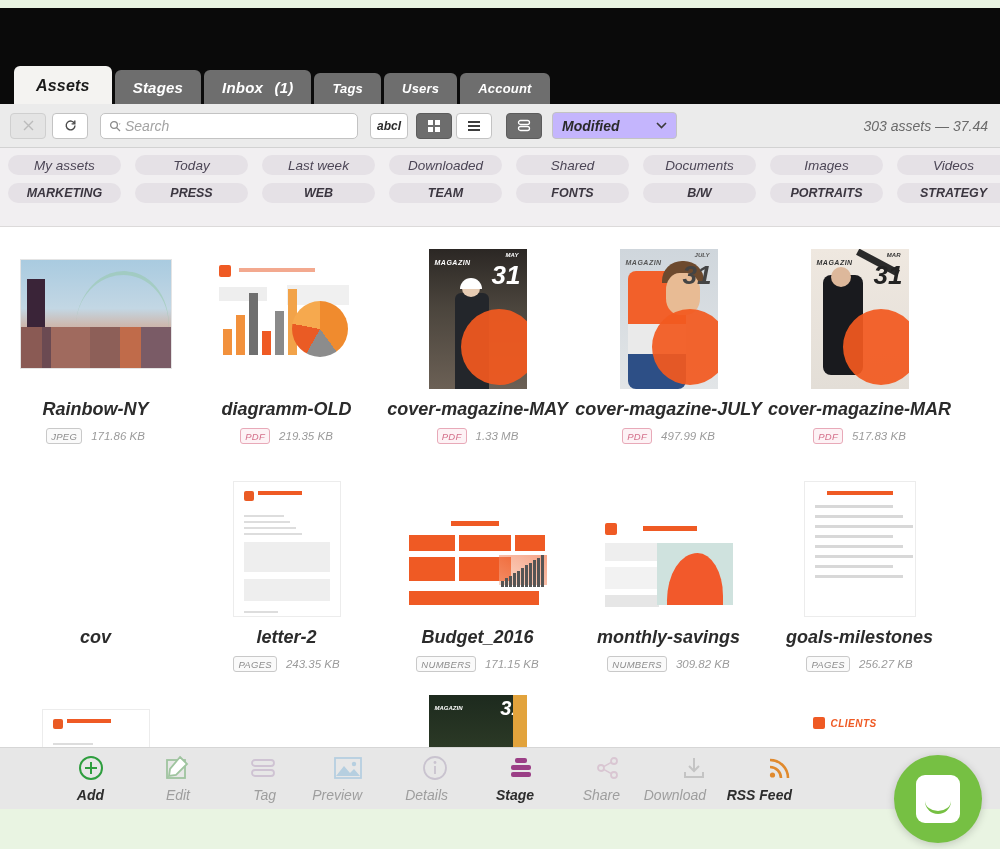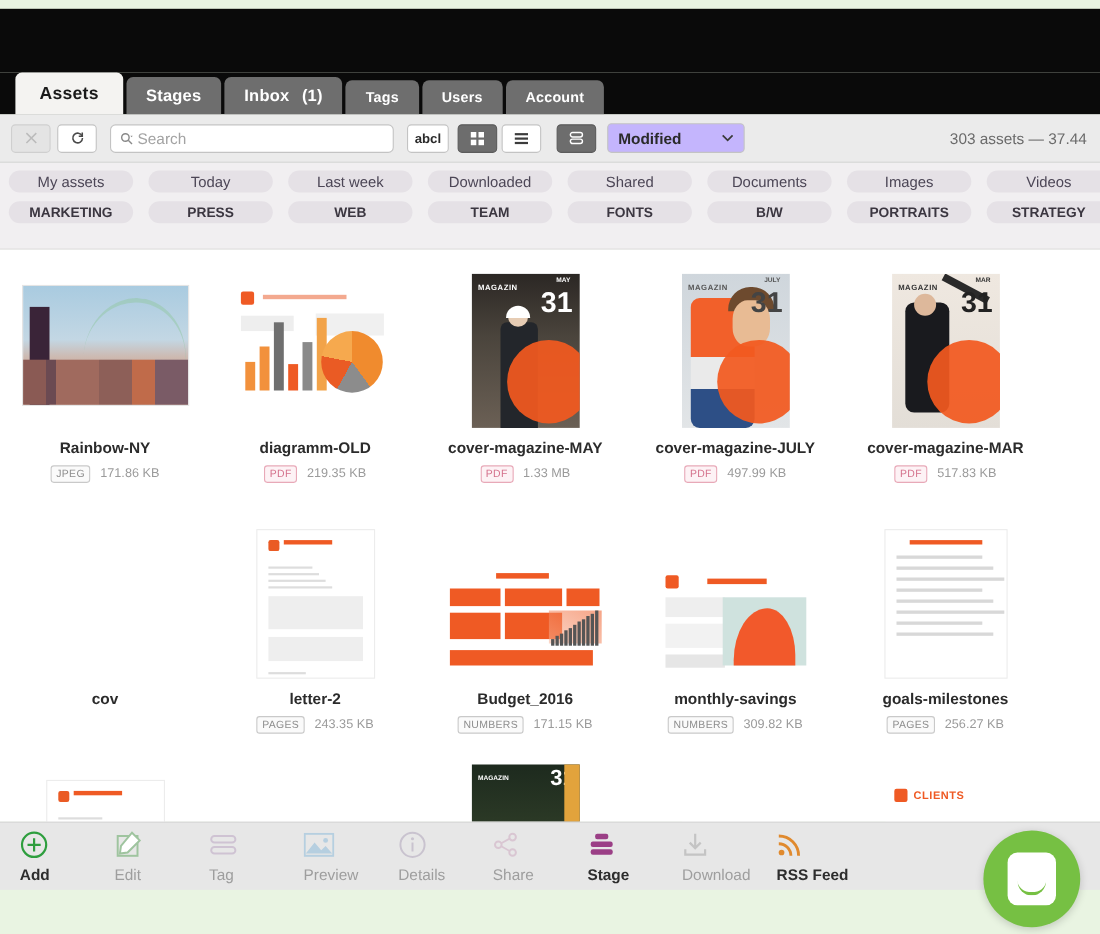--- a/index.html
+++ b/index.html
@@ -2,21 +2,21 @@
 <html><head>
 <meta charset="utf-8">
 <style>
   * { box-sizing: border-box; margin: 0; padding: 0; }
   html, body {
     width: 1000px; height: 849px;
     background: #e9f4e2;
     font-family: "Liberation Sans", sans-serif;
     overflow: hidden;
   }
-  #app { position: relative; width: 1000px; height: 849px; background: #eaf5e3; }
+  #app { position: relative; width: 1000px; height: 849px; background: #eaf5e3; font-style: italic; }
 
   
   .topbar {
     position: absolute; left: 0; top: 8px; width: 1000px; height: 58px;
     background: #0a0a0a;
   }
   .strip-top { position:absolute; left:0; top:0; width:1000px; height:8px; background:#e9f4e2; }
 
   
   .tabbar {
@@ -86,21 +86,21 @@
 
   
   .gridwrap {
     position: absolute; left: 0; top: 227px; width: 1000px; height: 520px;
     background: #fff; overflow: hidden;
   }
   .grid { display: flex; flex-wrap: wrap; padding: 12px 0 0 0; }
   .cell { width: 191px; height: 228px; display:flex; flex-direction:column; align-items:center; }
   .thumb { width: 160px; height: 150px; display:flex; align-items:flex-end; justify-content:center; }
   .thumb.mid { align-items: center; }
-  .fname { font-size: 14px; font-weight: bold; color:#2b2b2b; margin-top: 10px; white-space:nowrap; }
+  .fname { font-size: 18px; font-weight: bold; color:#2b2b2b; margin-top: 10px; white-space:nowrap; }
   .meta { display:flex; align-items:center; gap:9px; margin-top: 8px; }
   .kind {
     font-size: 9.5px; letter-spacing:.3px; padding: 1.5px 4px; border-radius: 3px;
     border: 1px solid #c9c9c9; color:#8d8d8d; background:#fafafa;
   }
   .kind.pdf { border-color:#e8a9b8; color:#d4708b; background:#fdf2f5; }
   .fsize { font-size: 11.5px; color:#9b9b9b; }
 
   
   .ph-img { width:152px; height:110px; border:1px solid #e4e4e4; overflow:hidden; position:relative; }
@@ -156,21 +156,21 @@
   .savings .chartbox { position:absolute; right:6px; top:26px; width:76px; height:62px; background:#cfe2de; }
   .savings .curve { position:absolute; left:10px; bottom:0; width:56px; height:52px;
     background:#f2592b; border-radius: 60% 50% 0 0 / 100% 90% 0 0; }
 
   
   .bottombar {
     position:absolute; left:0; top:747px; width:1000px; height:62px;
     background:#e7e7e7; border-top:1px solid #d6d6d6;
     display:flex; align-items:center; padding-left: 18px;
   }
-  .bitem { width:86px; display:flex; flex-direction:column; align-items:flex-start; gap:6px; }
+  .bitem { width:86px; display:flex; flex-direction:column; align-items:flex-end; gap:6px; }
   .blabel { font-size:14px; font-weight:bold; color:#2d2d2d; }
   .bitem.dim .blabel { color:#9e9e9e; font-weight:normal; }
   .bicon { height:26px; display:flex; align-items:center; justify-content:center; }
 
   .strip-bottom { position:absolute; left:0; top:809px; width:1000px; height:40px; background:#e9f4e2; }
 
   .chatbtn {
     position:absolute; right:18px; top:755px; width:88px; height:88px; border-radius:50%;
     background:#76c043; display:flex; align-items:center; justify-content:center;
     box-shadow: 0 2px 8px rgba(0,0,0,.18);
@@ -553,41 +553,41 @@
       <div class="bitem dim">
         <div class="bicon">
           <svg width="26" height="26" viewBox="0 0 26 26">
             <circle cx="13" cy="13" r="11" stroke="#c9c3cf" stroke-width="1.8" fill="none"></circle>
             <circle cx="13" cy="7.5" r="1.4" fill="#c9c3cf"></circle>
             <path d="M13 11 V19" stroke="#c9c3cf" stroke-width="1.8"></path>
           </svg>
         </div>
         <div class="blabel">Details</div>
       </div>
+      <div class="bitem">
+        <div class="bicon">
+          <svg width="26" height="22" viewBox="0 0 26 22">
+            <rect x="7" y="1" width="12" height="5" rx="2" fill="#9b3f86"></rect>
+            <rect x="3" y="8" width="20" height="5" rx="2" fill="#9b3f86"></rect>
+            <rect x="3" y="15" width="20" height="5" rx="2" fill="#9b3f86"></rect>
+          </svg>
+        </div>
+        <div class="blabel">Stage</div>
+      </div>
       <div class="bitem dim">
         <div class="bicon">
           <svg width="24" height="24" viewBox="0 0 24 24">
             <circle cx="18" cy="5" r="3" stroke="#d9c6d2" stroke-width="1.8" fill="none"></circle>
             <circle cx="5" cy="12" r="3" stroke="#d9c6d2" stroke-width="1.8" fill="none"></circle>
             <circle cx="18" cy="19" r="3" stroke="#d9c6d2" stroke-width="1.8" fill="none"></circle>
             <path d="M15.3 6.4 L7.7 10.6 M7.7 13.4 L15.3 17.6" stroke="#d9c6d2" stroke-width="1.6"></path>
           </svg>
         </div>
         <div class="blabel">Share</div>
       </div>
-      <div class="bitem">
-        <div class="bicon">
-          <svg width="26" height="22" viewBox="0 0 26 22">
-            <rect x="7" y="1" width="12" height="5" rx="2" fill="#9b3f86"></rect>
-            <rect x="3" y="8" width="20" height="5" rx="2" fill="#9b3f86"></rect>
-            <rect x="3" y="15" width="20" height="5" rx="2" fill="#9b3f86"></rect>
-          </svg>
-        </div>
-        <div class="blabel">Stage</div>
-      </div>
       <div class="bitem dim">
         <div class="bicon">
           <svg width="24" height="24" viewBox="0 0 24 24">
             <path d="M12 2 V14 M7 10 L12 15 L17 10" stroke="#c4c4c4" stroke-width="2" fill="none"></path>
             <path d="M3 16 V21 H21 V16" stroke="#c4c4c4" stroke-width="2" fill="none"></path>
           </svg>
         </div>
         <div class="blabel">Download</div>
       </div>
       <div class="bitem">

